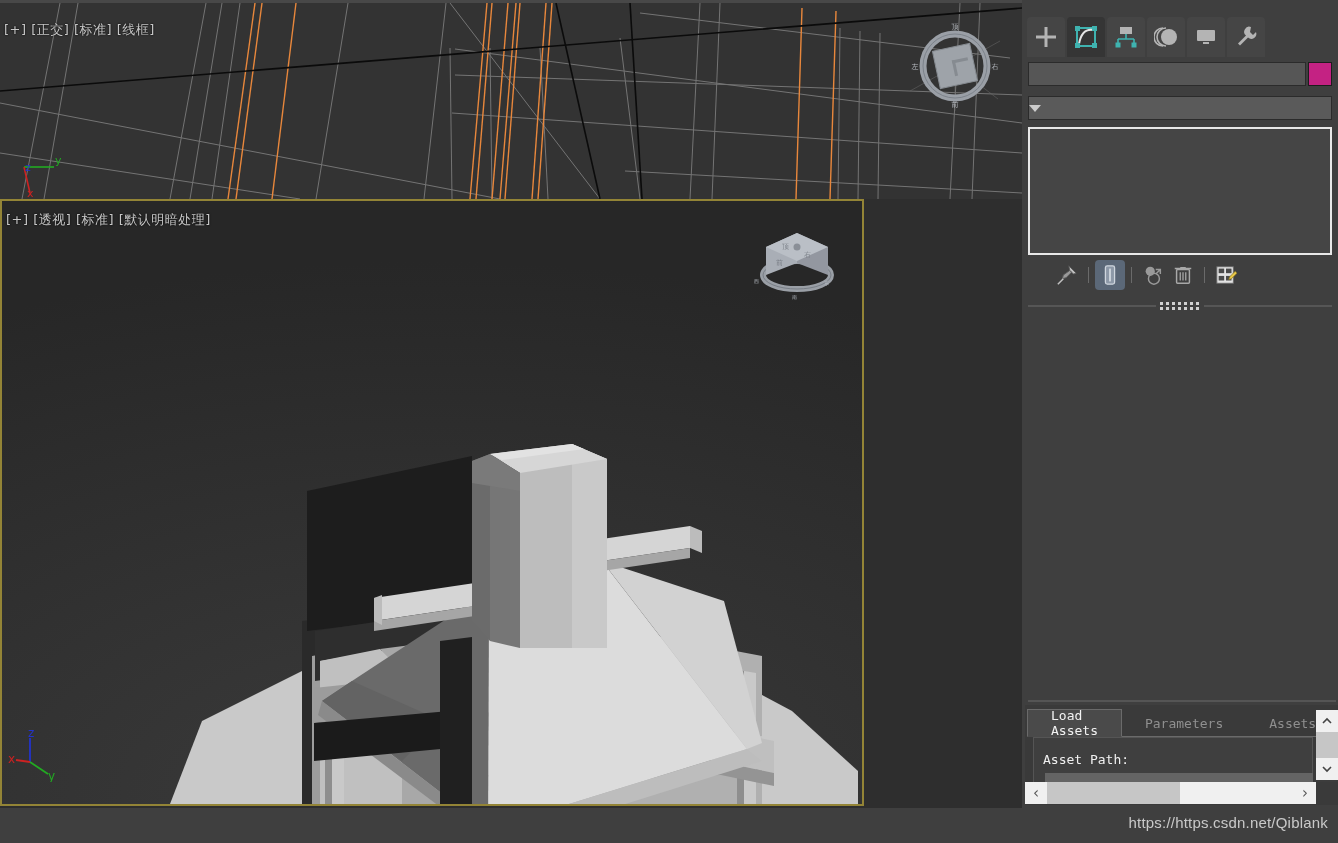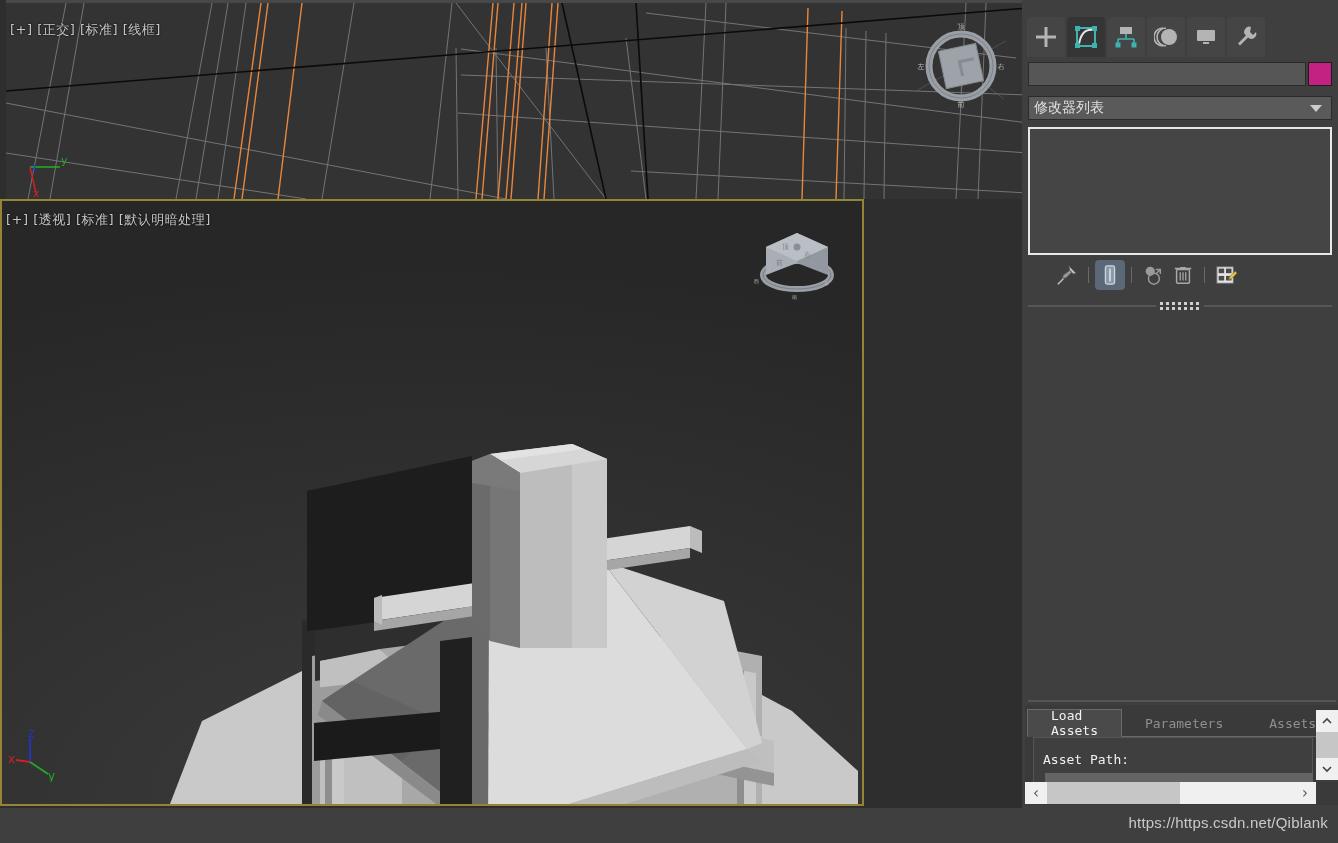--- a/index.html
+++ b/index.html
@@ -19,21 +19,21 @@
   #viewports {
     position: absolute;
     left: 0; top: 0;
     width: 1022px; height: 808px;
     background: #2e2e2e;
   }
 
   
   #vp-ortho {
     position: absolute;
-    left: 6px; top: 0;
+    left: 0; top: 0;
     width: 1022px; height: 196px;
     background: #333333;
     overflow: hidden;
     border-top: 3px solid #484848;
   }
   #vp-ortho .wire-svg { position:absolute; left:0; top:0; }
 
   
   #vp-persp {
     position: absolute;
@@ -561,21 +561,20 @@
         </svg>
       </div>
     </div>
 
     <div id="name-row">
       <input id="obj-name" type="text" value="" placeholder="" style="">
       <div id="obj-color" style="background:#c42283;"></div>
     </div>
 
     <div id="mod-list">
-      <span class="txt">修改器列表</span>
       <span class="caret"></span>
     </div>
 
     <div id="mod-stack"></div>
 
     <div id="mod-toolbar">
 
       <div class="mtool">
         <svg width="22" height="22" viewBox="0 0 24 24">
           <path d="M14,2 l8,8 l-3,1 l-4,-4 z" fill="#c0c0c0" stroke="#5a5a5a" stroke-width="1"></path>

